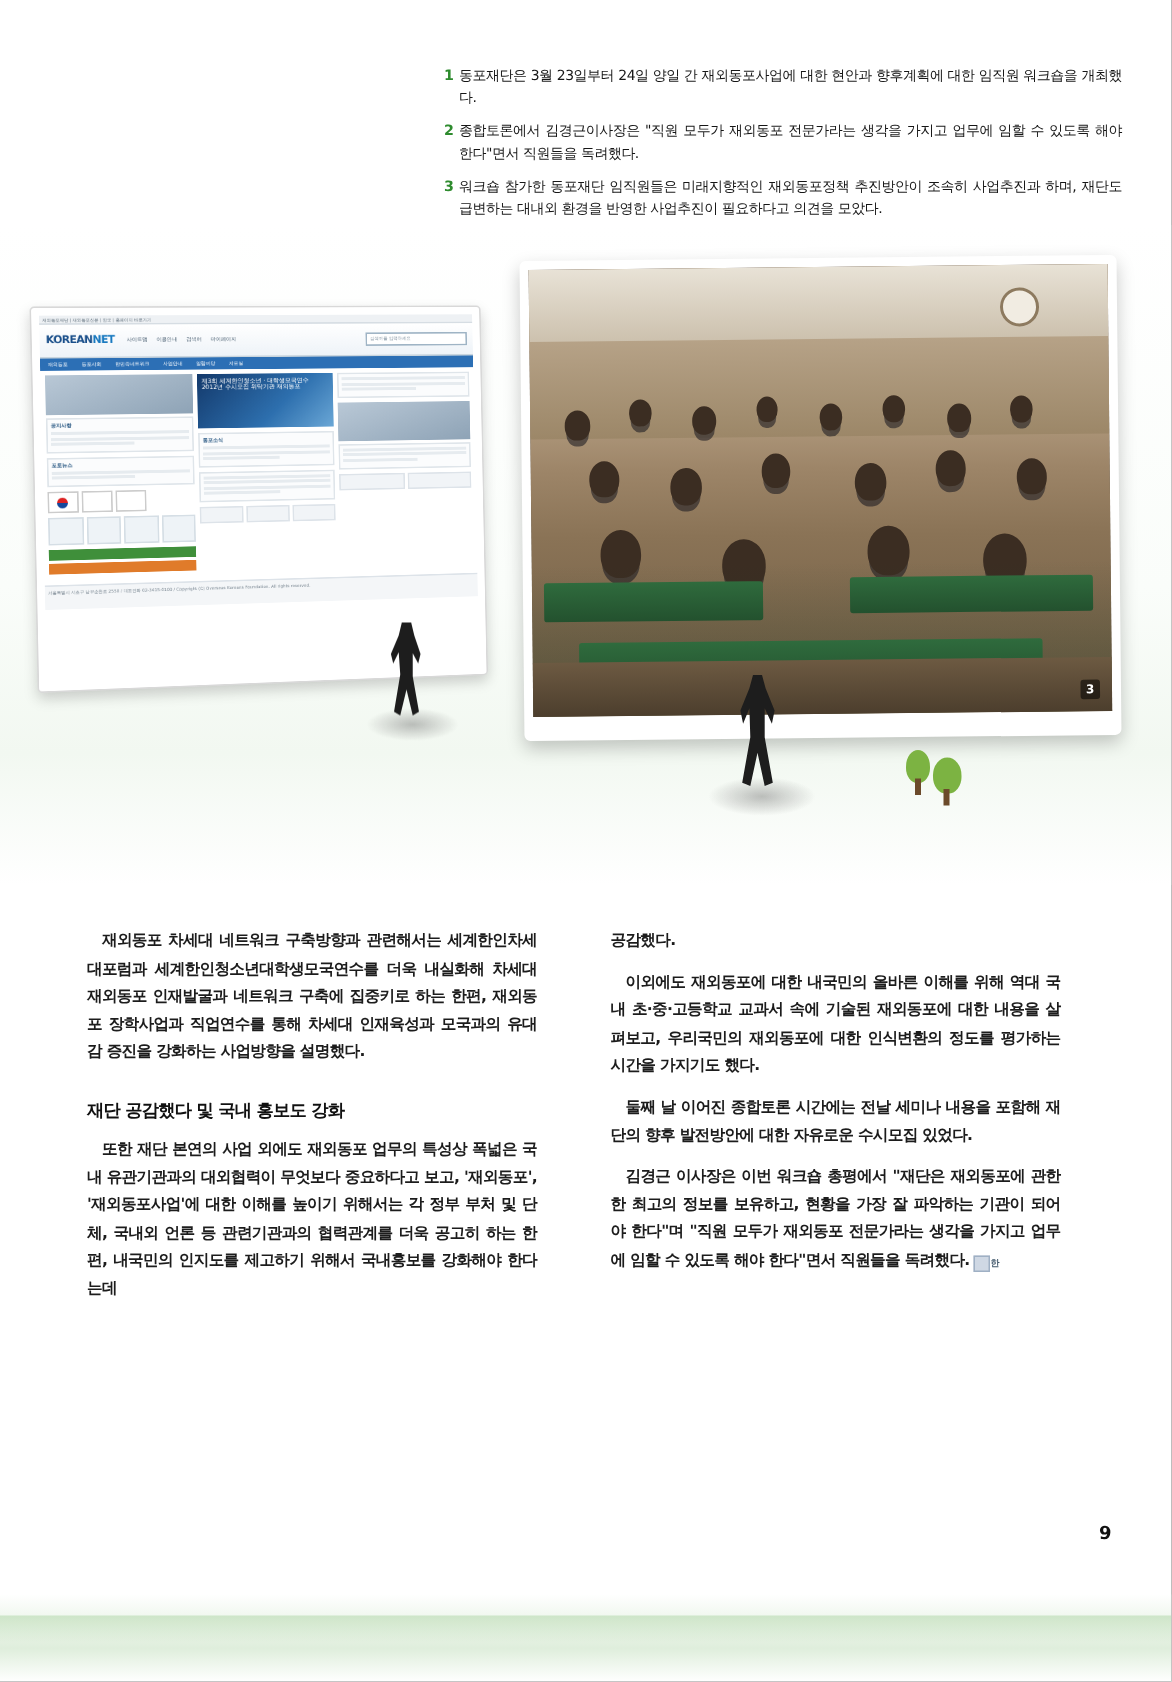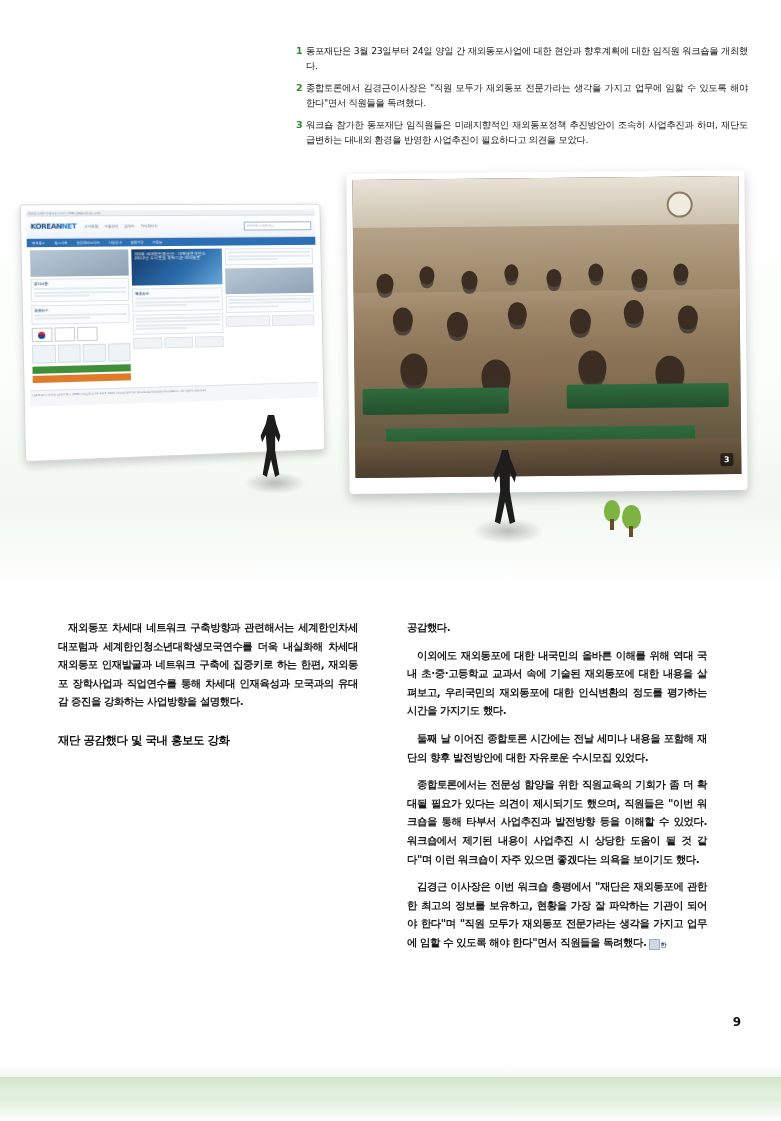--- a/index.html
+++ b/index.html
@@ -587,25 +587,25 @@
     <div class="tree" style="left:622px;top:355px;width:19px;height:32px;">
       <div class="crown" style="width:19px;height:24px;"></div>
         <div class="trunk" style="left:7px;top:21px;"></div>
     </div>
   </div>
 
   <div class="article">
     <div class="col">
       <p class="para">재외동포 차세대 네트워크 구축방향과 관련해서는 세계한인차세대포럼과 세계한인청소년대학생모국연수를 더욱 내실화해 차세대 재외동포 인재발굴과 네트워크 구축에 집중키로 하는 한편, 재외동포 장학사업과 직업연수를 통해 차세대 인재육성과 모국과의 유대감 증진을 강화하는 사업방향을 설명했다.</p>
       <h2 class="sec-title second">재단 공감했다 및 국내 홍보도 강화</h2>
+      <p class="para">또한 재단 본연의 사업 외에도 재외동포 업무의 특성상 폭넓은 국내 유관기관과의 대외협력이 무엇보다 중요하다고 보고, '재외동포', '재외동포사업'에 대한 이해를 높이기 위해서는 각 정부 부처 및 단체, 국내외 언론 등 관련기관과의 협력관계를 더욱 공고히 하는 한편, 내국민의 인지도를 제고하기 위해서 국내홍보를 강화해야 한다는데</p>
     </div>
     <div class="col">
       <p class="para no-indent">공감했다.</p>
       <p class="para">이외에도 재외동포에 대한 내국민의 올바른 이해를 위해 역대 국내 초·중·고등학교 교과서 속에 기술된 재외동포에 대한 내용을 살펴보고, 우리국민의 재외동포에 대한 인식변환의 정도를 평가하는 시간을 가지기도 했다.</p>
       <p class="para">둘째 날 이어진 종합토론 시간에는 전날 세미나 내용을 포함해 재단의 향후 발전방안에 대한 자유로운 수시모집 있었다.</p>
-      <p class="para">종합토론에서는 전문성 함양을 위한 직원교육의 기회가 좀 더 확대될 필요가 있다는 의견이 제시되기도 했으며, 직원들은 "이번 워크숍을 통해 타부서 사업추진과 발전방향 등을 이해할 수 있었다. 워크숍에서 제기된 내용이 사업추진 시 상당한 도움이 될 것 같다"며 이런 워크숍이 자주 있으면 좋겠다는 의욕을 보이기도 했다.</p>
       <p class="para"><span>김경근 이사장은 이번 워크숍 총평에서 "재단은 재외동포에 관한 한 최고의 정보를 보유하고, 현황을 가장 잘 파악하는 기관이 되어야 한다"며 "직원 모두가 재외동포 전문가라는 생각을 가지고 업무에 임할 수 있도록 해야 한다"면서 직원들을 독려했다.</span><span class="endmark">한</span></p>
     </div>
   </div>
 
   <div class="page-num">9</div>
   <div class="footer-band"></div>
 </div>
 
 </body></html>

